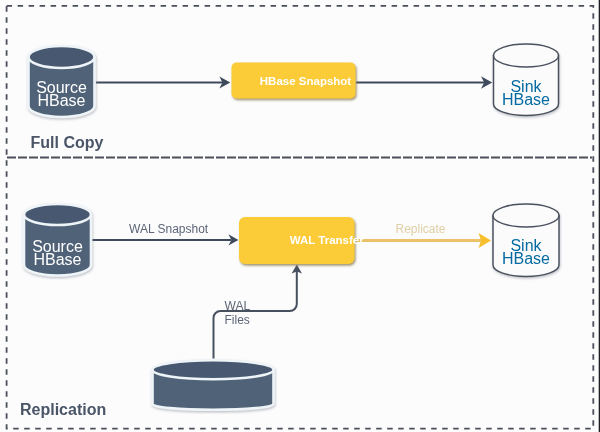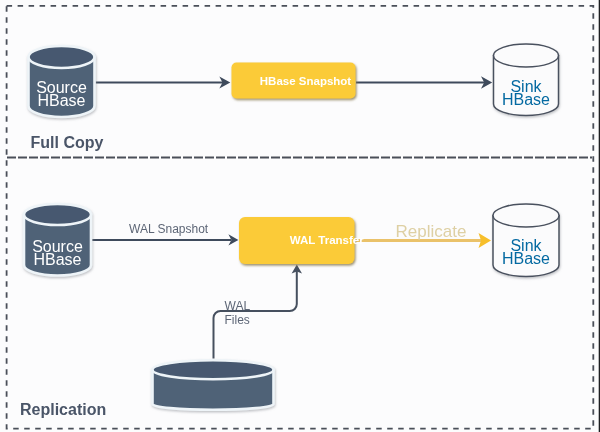--- a/index.html
+++ b/index.html
@@ -6,21 +6,21 @@
   body{width:600px;height:432px;background:#fcfcfd;font-family:"Liberation Sans",sans-serif;overflow:hidden;}
   #stage{position:relative;width:600px;height:432px;background:#fcfcfd;}
   #stage svg.layer{position:absolute;left:0;top:0;width:600px;height:432px;}
   .lbl{position:absolute;white-space:pre;line-height:1.2;}
   .panel-name{font-size:16px;font-weight:bold;color:#4a5568;}
   .node-txt{font-size:16px;text-align:center;line-height:13px;}
   .cyl-dark-txt{color:#ffffff;}
   .cyl-light-txt{color:#0369a1;}
   .box-txt{color:#ffffff;font-size:11.5px;font-weight:bold;}
   .edge-txt{color:#5d6676;font-size:12px;}
-  .edge-txt-y{color:#ded0a4;font-size:17px;}
+  .edge-txt-y{color:#ded0a4;font-size:12px;}
 </style>
 </head>
 <body>
 
 <div id="stage">
 
   <svg class="layer" viewBox="0 0 600 432">
     <defs>
       <filter id="soft" x="-25%" y="-25%" width="150%" height="170%">
         <feDropShadow dx="0.6" dy="1.4" stdDeviation="1.3" flood-color="#8c9096" flood-opacity="0.55"></feDropShadow>

